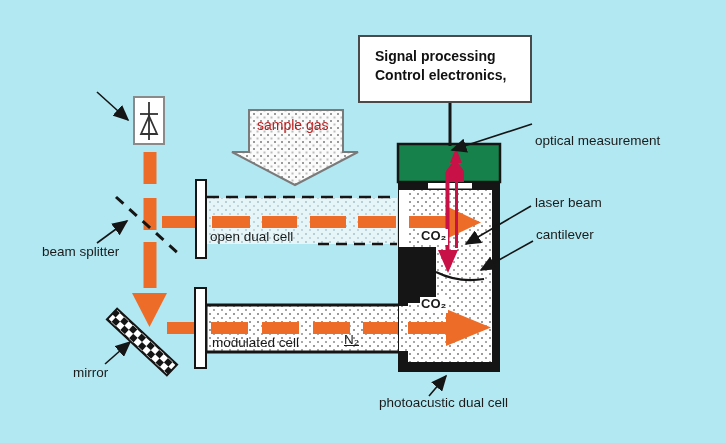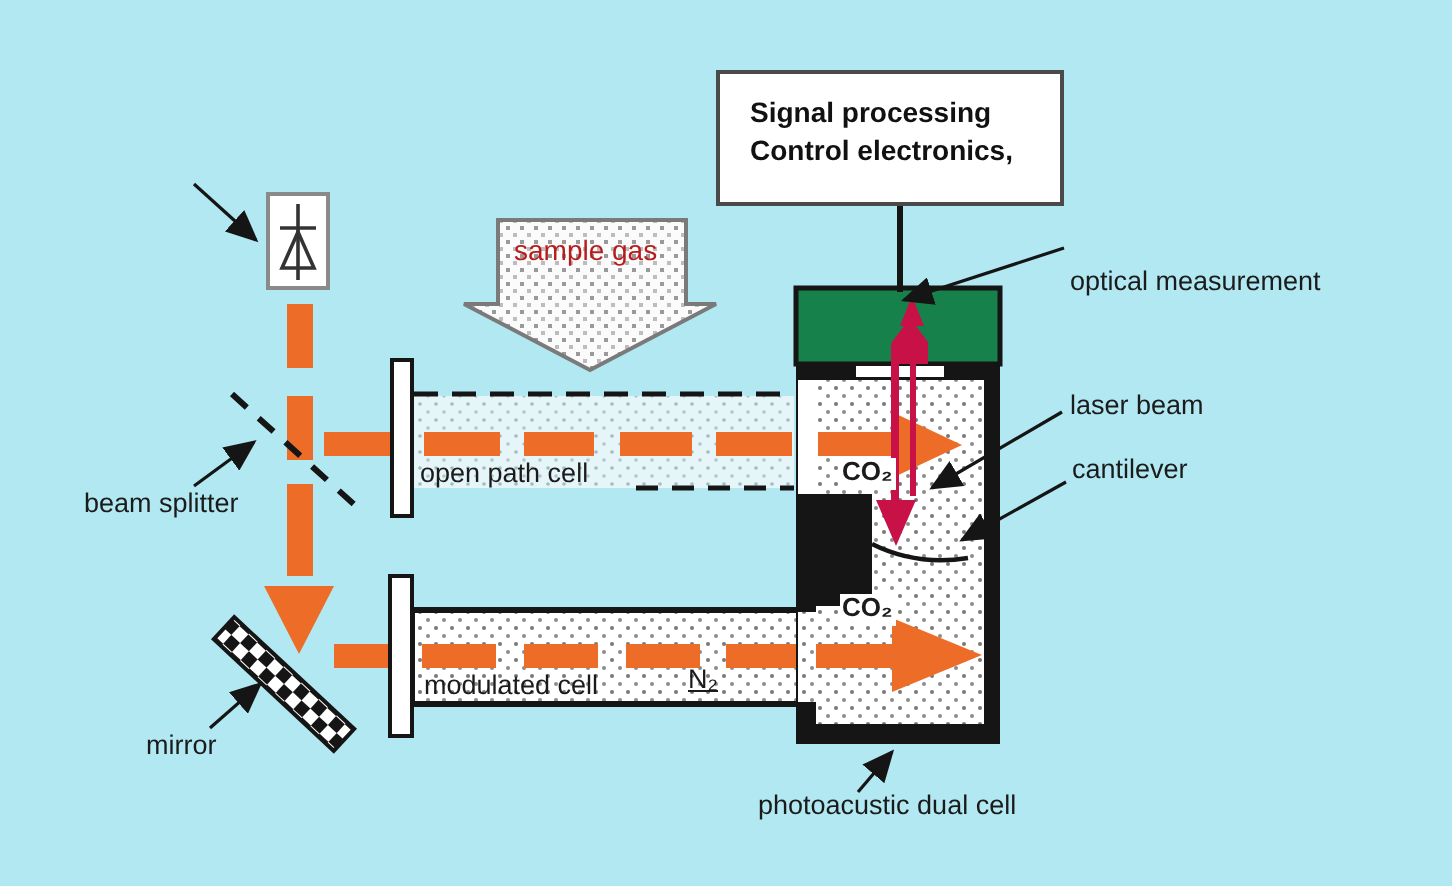--- a/index.html
+++ b/index.html
@@ -142,21 +142,21 @@
     <div>Signal processing</div>
     <div>Control electronics,</div>
   </div>
 
   <div class="gas-lbl" style="left:257px;top:117px;">sample gas</div>
 
   <div class="lbl" style="left:535px;top:111px;margin-top:23px;">optical measurement</div>
   <div class="lbl" style="left:535px;top:196px;">laser beam</div>
   <div class="lbl" style="left:536px;top:228px;">cantilever</div>
 
-  <div class="lbl" style="left:210px;top:230px;">open path cell</div>
+  <div class="lbl" style="left:210px;top:230px;">open dual cell</div>
   <div class="co2" style="left:408px;top:229px;">CO₂</div>
   <div class="co2" style="left:408px;top:297px;">CO₂</div>
   <div class="n2" style="left:344px;top:332px;text-decoration:underline;">N₂</div>
   <div class="lbl" style="left:212px;top:336px;">modulated cell</div>
 
   <div class="lbl" style="left:42px;top:245px;">beam splitter</div>
   <div class="lbl" style="left:73px;top:366px;">mirror</div>
   <div class="lbl" style="left:379px;top:396px;">photoacustic dual cell</div>
 
 </div>

